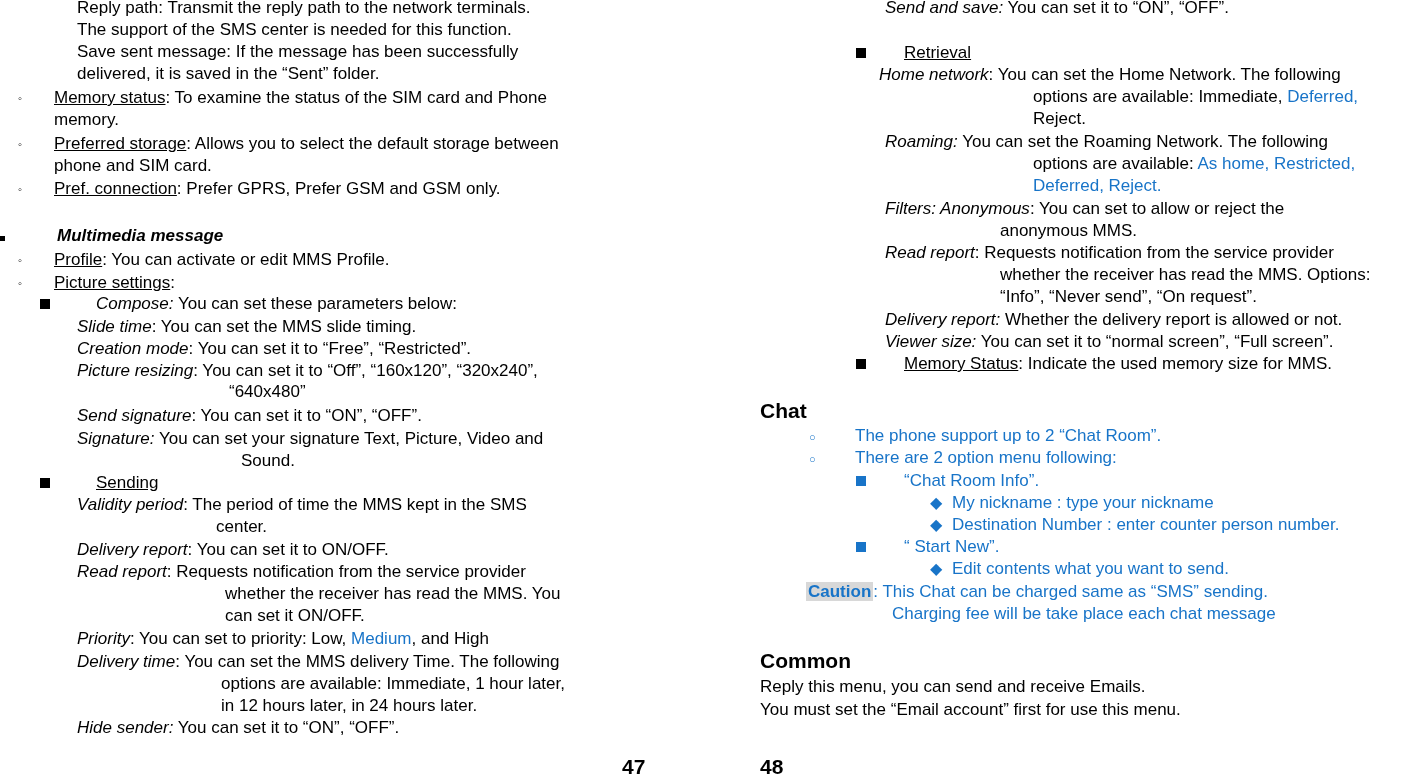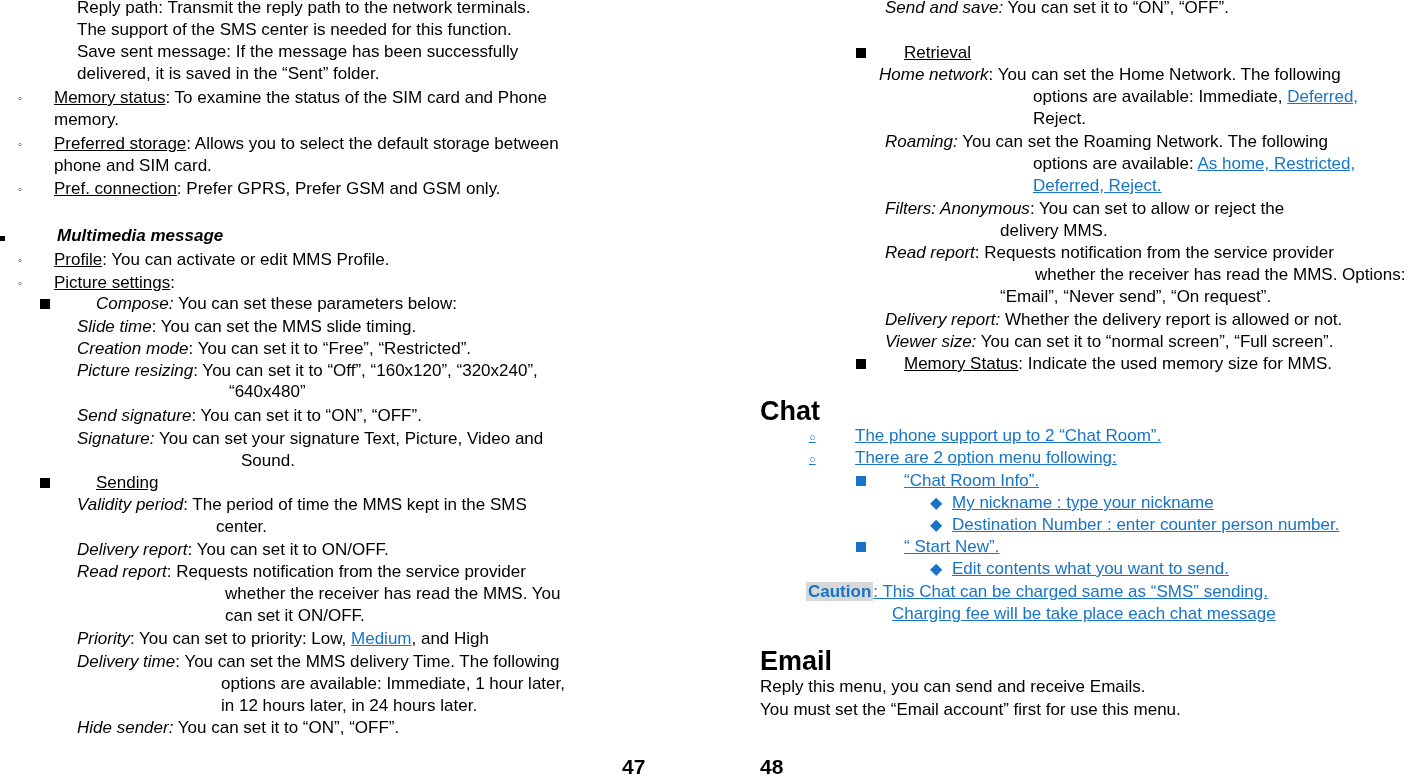--- a/index.html
+++ b/index.html
@@ -1,23 +1,23 @@
 <!DOCTYPE html>
 <html><head>
 <meta charset="utf-8">
 <style>
   html, body { margin:0; padding:0; background:#fff; }
   body { width:1420px; height:775px; position:relative; overflow:hidden;
          font-family:"Liberation Sans", sans-serif; font-size:17px; color:#000; }
   .ln { position:absolute; white-space:nowrap; line-height:22px; }
   .it { font-style:italic; }
   .u { text-decoration:underline; }
-  .blue { color:#1874c8;text-decoration:underline; }
+  .blue { color:#1874c8; }
   .b { font-weight:bold; }
-  .h { font-size:27px; font-weight:bold;text-align:right; }
+  .h { font-size:21px; font-weight:bold;text-align:right; }
   .pg { font-size:21px; font-weight:bold; }
   .bul { position:absolute; line-height:22px; }
   .circ { font-size:11px; }
   .sq { display:inline-block; width:10px; height:10px; background:#000; }
   .sq.blue-sq { background:#1874c8; }
   .dia { color:#1874c8; font-size:16px; }
   .caution { background:#d8d8d8; color:#1874c8; font-weight:bold; padding:0 2px; }
 </style>
 </head>
 <body>
@@ -97,25 +97,25 @@
 
   <div class="ln" style="left:879px;top:64px"><span class="it">Home network</span><span>: You can set the Home Network. The following</span></div>
   <div class="ln" style="left:1033px;top:86px"><span>options are available: Immediate, </span><span class="blue">Deferred,</span></div>
   <div class="ln" style="left:1033px;top:108px">Reject.</div>
 
   <div class="ln" style="left:885px;top:131px"><span class="it">Roaming:</span><span> You can set the Roaming Network. The following</span></div>
   <div class="ln" style="left:1033px;top:153px"><span>options are available: </span><span class="blue">As home, Restricted,</span></div>
   <div class="ln blue" style="left:1033px;top:175px">Deferred, Reject.</div>
 
   <div class="ln" style="left:885px;top:198px"><span class="it">Filters: Anonymous</span><span>: You can set to allow or reject the</span></div>
-  <div class="ln" style="left:1000px;top:220px">delivery MMS.</div>
+  <div class="ln" style="left:1000px;top:220px">anonymous MMS.</div>
 
   <div class="ln" style="left:885px;top:242px"><span class="it">Read report</span><span>: Requests notification from the service provider</span></div>
-  <div class="ln" style="left:1035px;top:264px">whether the receiver has read the MMS. Options:</div>
-  <div class="ln" style="left:1000px;top:286px">“Email”, “Never send”, “On request”.</div>
+  <div class="ln" style="left:1000px;top:264px">whether the receiver has read the MMS. Options:</div>
+  <div class="ln" style="left:1000px;top:286px">“Info”, “Never send”, “On request”.</div>
 
   <div class="ln" style="left:885px;top:309px"><span class="it">Delivery report:</span><span> Whether the delivery report is allowed or not.</span></div>
   <div class="ln" style="left:885px;top:331px"><span class="it">Viewer size:</span><span> You can set it to “normal screen”, “Full screen”.</span></div>
 
   <span class="bul" style="left:856px;top:353px"><span class="sq"></span></span>
   <div class="ln" style="left:904px;top:353px"><span class="u">Memory Status</span><span>: Indicate the used memory size for MMS.</span></div>
 
   <div class="ln h" style="left:760px;top:400px">Chat</div>
 
   <span class="bul blue circ" style="left:809px;top:426px">○</span>
@@ -133,18 +133,18 @@
 
   <span class="bul" style="left:856px;top:536px"><span class="sq blue-sq"></span></span>
   <div class="ln blue" style="left:904px;top:536px">“ Start New”.</div>
 
   <span class="bul dia" style="left:930px;top:558px">◆</span>
   <div class="ln blue" style="left:952px;top:558px">Edit contents what you want to send.</div>
 
   <div class="ln" style="left:806px;top:581px"><span class="caution">Caution</span><span class="blue">: This Chat can be charged same as “SMS” sending.</span></div>
   <div class="ln blue" style="left:892px;top:603px">Charging fee will be take place each chat message</div>
 
-  <div class="ln h" style="left:760px;top:650px">Email</div>
+  <div class="ln h" style="left:760px;top:650px">Common</div>
   <div class="ln" style="left:760px;top:676px">Reply this menu, you can send and receive Emails.</div>
   <div class="ln" style="left:760px;top:699px">You must set the “Email account” first for use this menu.</div>
 
   <div class="ln pg" style="left:760px;top:756px">48</div>
 </div>
 
 </body></html>

